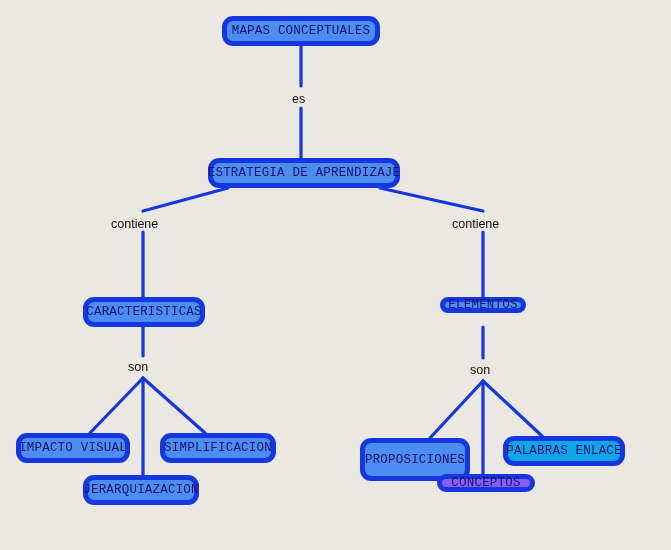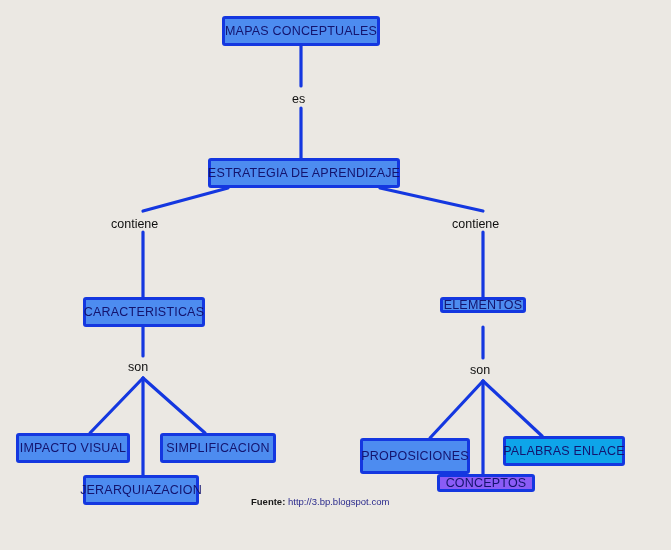--- a/index.html
+++ b/index.html
@@ -24,24 +24,24 @@
     position: absolute;
     left: 0;
     top: 0;
     width: 671px;
     height: 550px;
   }
   .node {
     position: absolute;
     box-sizing: border-box;
     background: #4d8cf0;
-    border: 3px solid #0f172a;
-    border-radius: 3px;
+    border: 5px solid #0f172a;
+    border-radius: 11px;
     color: #14146e;
-    font-family: Liberation Sans, sans-serif;
+    font-family: Liberation Mono, monospace;
     font-size: 12.5px;
     letter-spacing: 0.2px;
     display: flex;
     align-items: center;
     justify-content: center;
     white-space: nowrap;
     z-index: 3;
   }
   .link-label {
     position: absolute;
@@ -90,31 +90,27 @@
     </svg>
 
   <div id="nodes-layer">
       <div class="node" style="left: 222px; top: 16px; width: 158px; height: 30px; background: rgb(77, 140, 240); border-color: rgb(20, 55, 224); color: rgb(20, 20, 110);">MAPAS CONCEPTUALES</div>
       <div class="node" style="left: 208px; top: 158px; width: 192px; height: 30px; background: rgb(77, 140, 240); border-color: rgb(20, 55, 224); color: rgb(20, 20, 110);">ESTRATEGIA DE APRENDIZAJE</div>
       <div class="node" style="left: 83px; top: 297px; width: 122px; height: 30px; background: rgb(77, 140, 240); border-color: rgb(20, 55, 224); color: rgb(20, 20, 110);">CARACTERISTICAS</div>
       <div class="node" style="left: 440px; top: 297px; width: 86px; height: 16px; background: rgb(77, 140, 240); border-color: rgb(20, 55, 224); color: rgb(20, 20, 110);">ELEMENTOS</div>
       <div class="node" style="left: 16px; top: 433px; width: 114px; height: 30px; background: rgb(77, 140, 240); border-color: rgb(20, 55, 224); color: rgb(20, 20, 110);">IMPACTO VISUAL</div>
       <div class="node" style="left: 160px; top: 433px; width: 116px; height: 30px; background: rgb(77, 140, 240); border-color: rgb(20, 55, 224); color: rgb(20, 20, 110);">SIMPLIFICACION</div>
       <div class="node" style="left: 83px; top: 475px; width: 116px; height: 30px; background: rgb(77, 140, 240); border-color: rgb(20, 55, 224); color: rgb(20, 20, 110);">JERARQUIAZACION</div>
-      <div class="node" style="left: 360px; top: 438px; width: 110px; height: 36px; background: rgb(77, 140, 240); border-color: rgb(20, 55, 224); color: rgb(20, 20, 110); text-align: center;">PROPOSICIONES</div>
+      <div class="node" style="left: 360px; top: 438px; width: 110px; height: 43px; background: rgb(77, 140, 240); border-color: rgb(20, 55, 224); color: rgb(20, 20, 110); text-align: center;">PROPOSICIONES</div>
       <div class="node" style="left: 503px; top: 436px; width: 122px; height: 30px; background: #0ea5e9; border-color: rgb(20, 55, 224); color: rgb(20, 20, 110);">PALABRAS ENLACE</div>
       <div class="node" style="left: 437px; top: 474px; width: 98px; height: 18px; background: #8b5cf6; border-color: rgb(20, 55, 224); color: rgb(20, 20, 110);">CONCEPTOS</div>
     </div>
 
   <div id="labels-layer">
       <div class="link-label" style="left: 292px; top: 92px; color: rgb(16, 16, 16);">es</div>
       <div class="link-label" style="left: 111px; top: 217px; color: rgb(16, 16, 16);">contiene</div>
       <div class="link-label" style="left: 452px; top: 217px; color: rgb(16, 16, 16);">contiene</div>
       <div class="link-label" style="left: 128px; top: 360px; color: rgb(16, 16, 16);">son</div>
       <div class="link-label" style="left: 470px; top: 363px; color: rgb(16, 16, 16);">son</div>
     </div>
 
-  <div class="source-note" style="left: 251px; top: 496px;">
-    <span class="src-label">Fuente:</span>
-    <span class="src-url">http://3.bp.blogspot.com</span>
-  </div>
 
 </div>
 
 </body></html>

